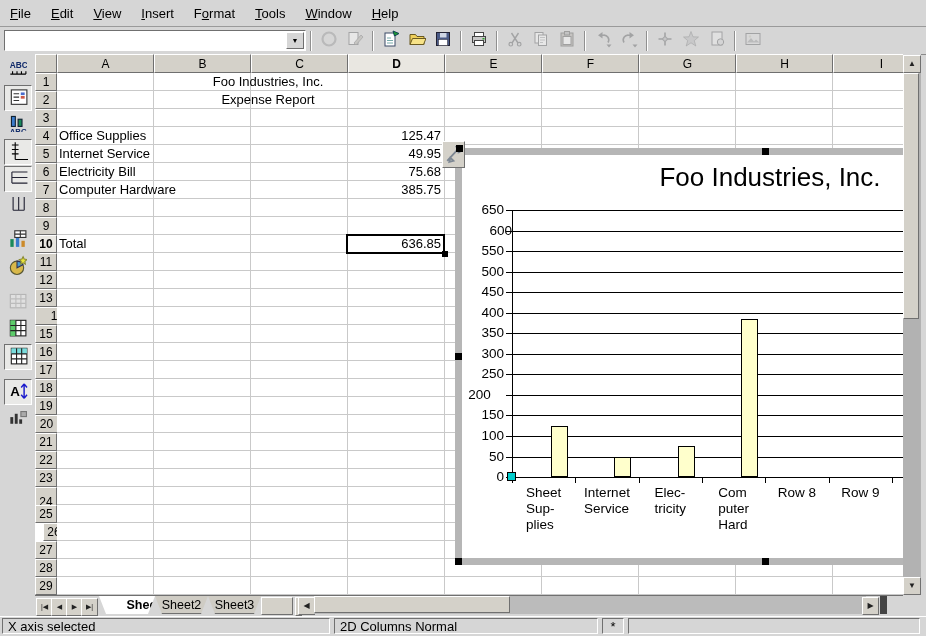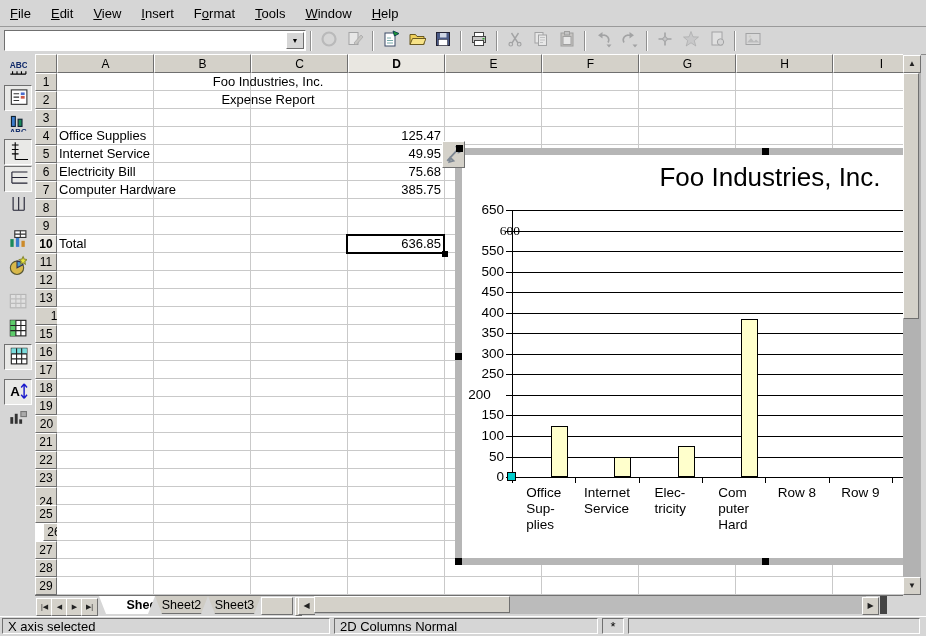--- a/index.html
+++ b/index.html
@@ -401,38 +401,38 @@
         <div class="ytick" style="left: 51px; top: 144.2px;"></div>
         <div class="ylab" style="left: 0px; top: 136.2px;">450</div>
         <div class="gridline" style="left: 57px; top: 123.6px; width: 391px;"></div>
         <div class="ytick" style="left: 51px; top: 123.6px;"></div>
         <div class="ylab" style="left: 0px; top: 115.6px;">500</div>
         <div class="gridline" style="left: 57px; top: 103.1px; width: 391px;"></div>
         <div class="ytick" style="left: 51px; top: 103.1px;"></div>
         <div class="ylab" style="left: 0px; top: 95.1px;">550</div>
         <div class="gridline" style="left: 57px; top: 82.5px; width: 391px;"></div>
         <div class="ytick" style="left: 51px; top: 82.5px;"></div>
-        <div class="ylab" style="left: 16px; top: 74.5px; font-family: Liberation Serif, serif;">600</div>
+        <div class="ylab" style="left: 8px; top: 74.5px;">600</div>
         <div class="gridline" style="left: 57px; top: 62px; width: 391px;"></div>
         <div class="ytick" style="left: 51px; top: 62px;"></div>
         <div class="ylab" style="left: 0px; top: 54px;">650</div>
         <div style="position: absolute; left: 57px; top: 62px; width: 1px; height: 268px; background: rgb(0, 0, 0);"></div>
         <div style="position: absolute; left: 57px; top: 329px; width: 391px; height: 1px; background: rgb(0, 0, 0);"></div>
         <div class="xtick" style="left: 57px; top: 330px;"></div>
         <div class="xtick" style="left: 120.3px; top: 330px;"></div>
         <div class="xtick" style="left: 183.7px; top: 330px;"></div>
         <div class="xtick" style="left: 247px; top: 330px;"></div>
         <div class="xtick" style="left: 310.3px; top: 330px;"></div>
         <div class="xtick" style="left: 373.7px; top: 330px;"></div>
         <div class="xtick" style="left: 437px; top: 330px;"></div>
         <div class="bar" style="left: 96px; top: 277.5px; width: 17px; height: 51.5px; background: rgb(255, 255, 204); border-color: rgb(0, 0, 0);"></div>
         <div class="bar" style="left: 159.3px; top: 308.5px; width: 17px; height: 20.5px; background: rgb(255, 255, 204); border-color: rgb(0, 0, 0);"></div>
         <div class="bar" style="left: 222.7px; top: 297.9px; width: 17px; height: 31.1px; background: rgb(255, 255, 204); border-color: rgb(0, 0, 0);"></div>
         <div class="bar" style="left: 286px; top: 170.5px; width: 17px; height: 158.5px; background: rgb(255, 255, 204); border-color: rgb(0, 0, 0);"></div>
-        <div class="xlab" style="left: 88.7px; top: 337px;">Office
+        <div class="xlab" style="left: 88.7px; top: 337px;">Sheet
 Sup-
 plies</div>
         <div class="xlab" style="left: 152px; top: 337px;">Internet
 Service</div>
         <div class="xlab" style="left: 215.3px; top: 337px;">Elec-
 tricity</div>
         <div class="xlab" style="left: 278.7px; top: 337px;">Com
 puter
 Hard</div>
         <div class="xlab" style="left: 342px; top: 337px;">Row 8</div>

